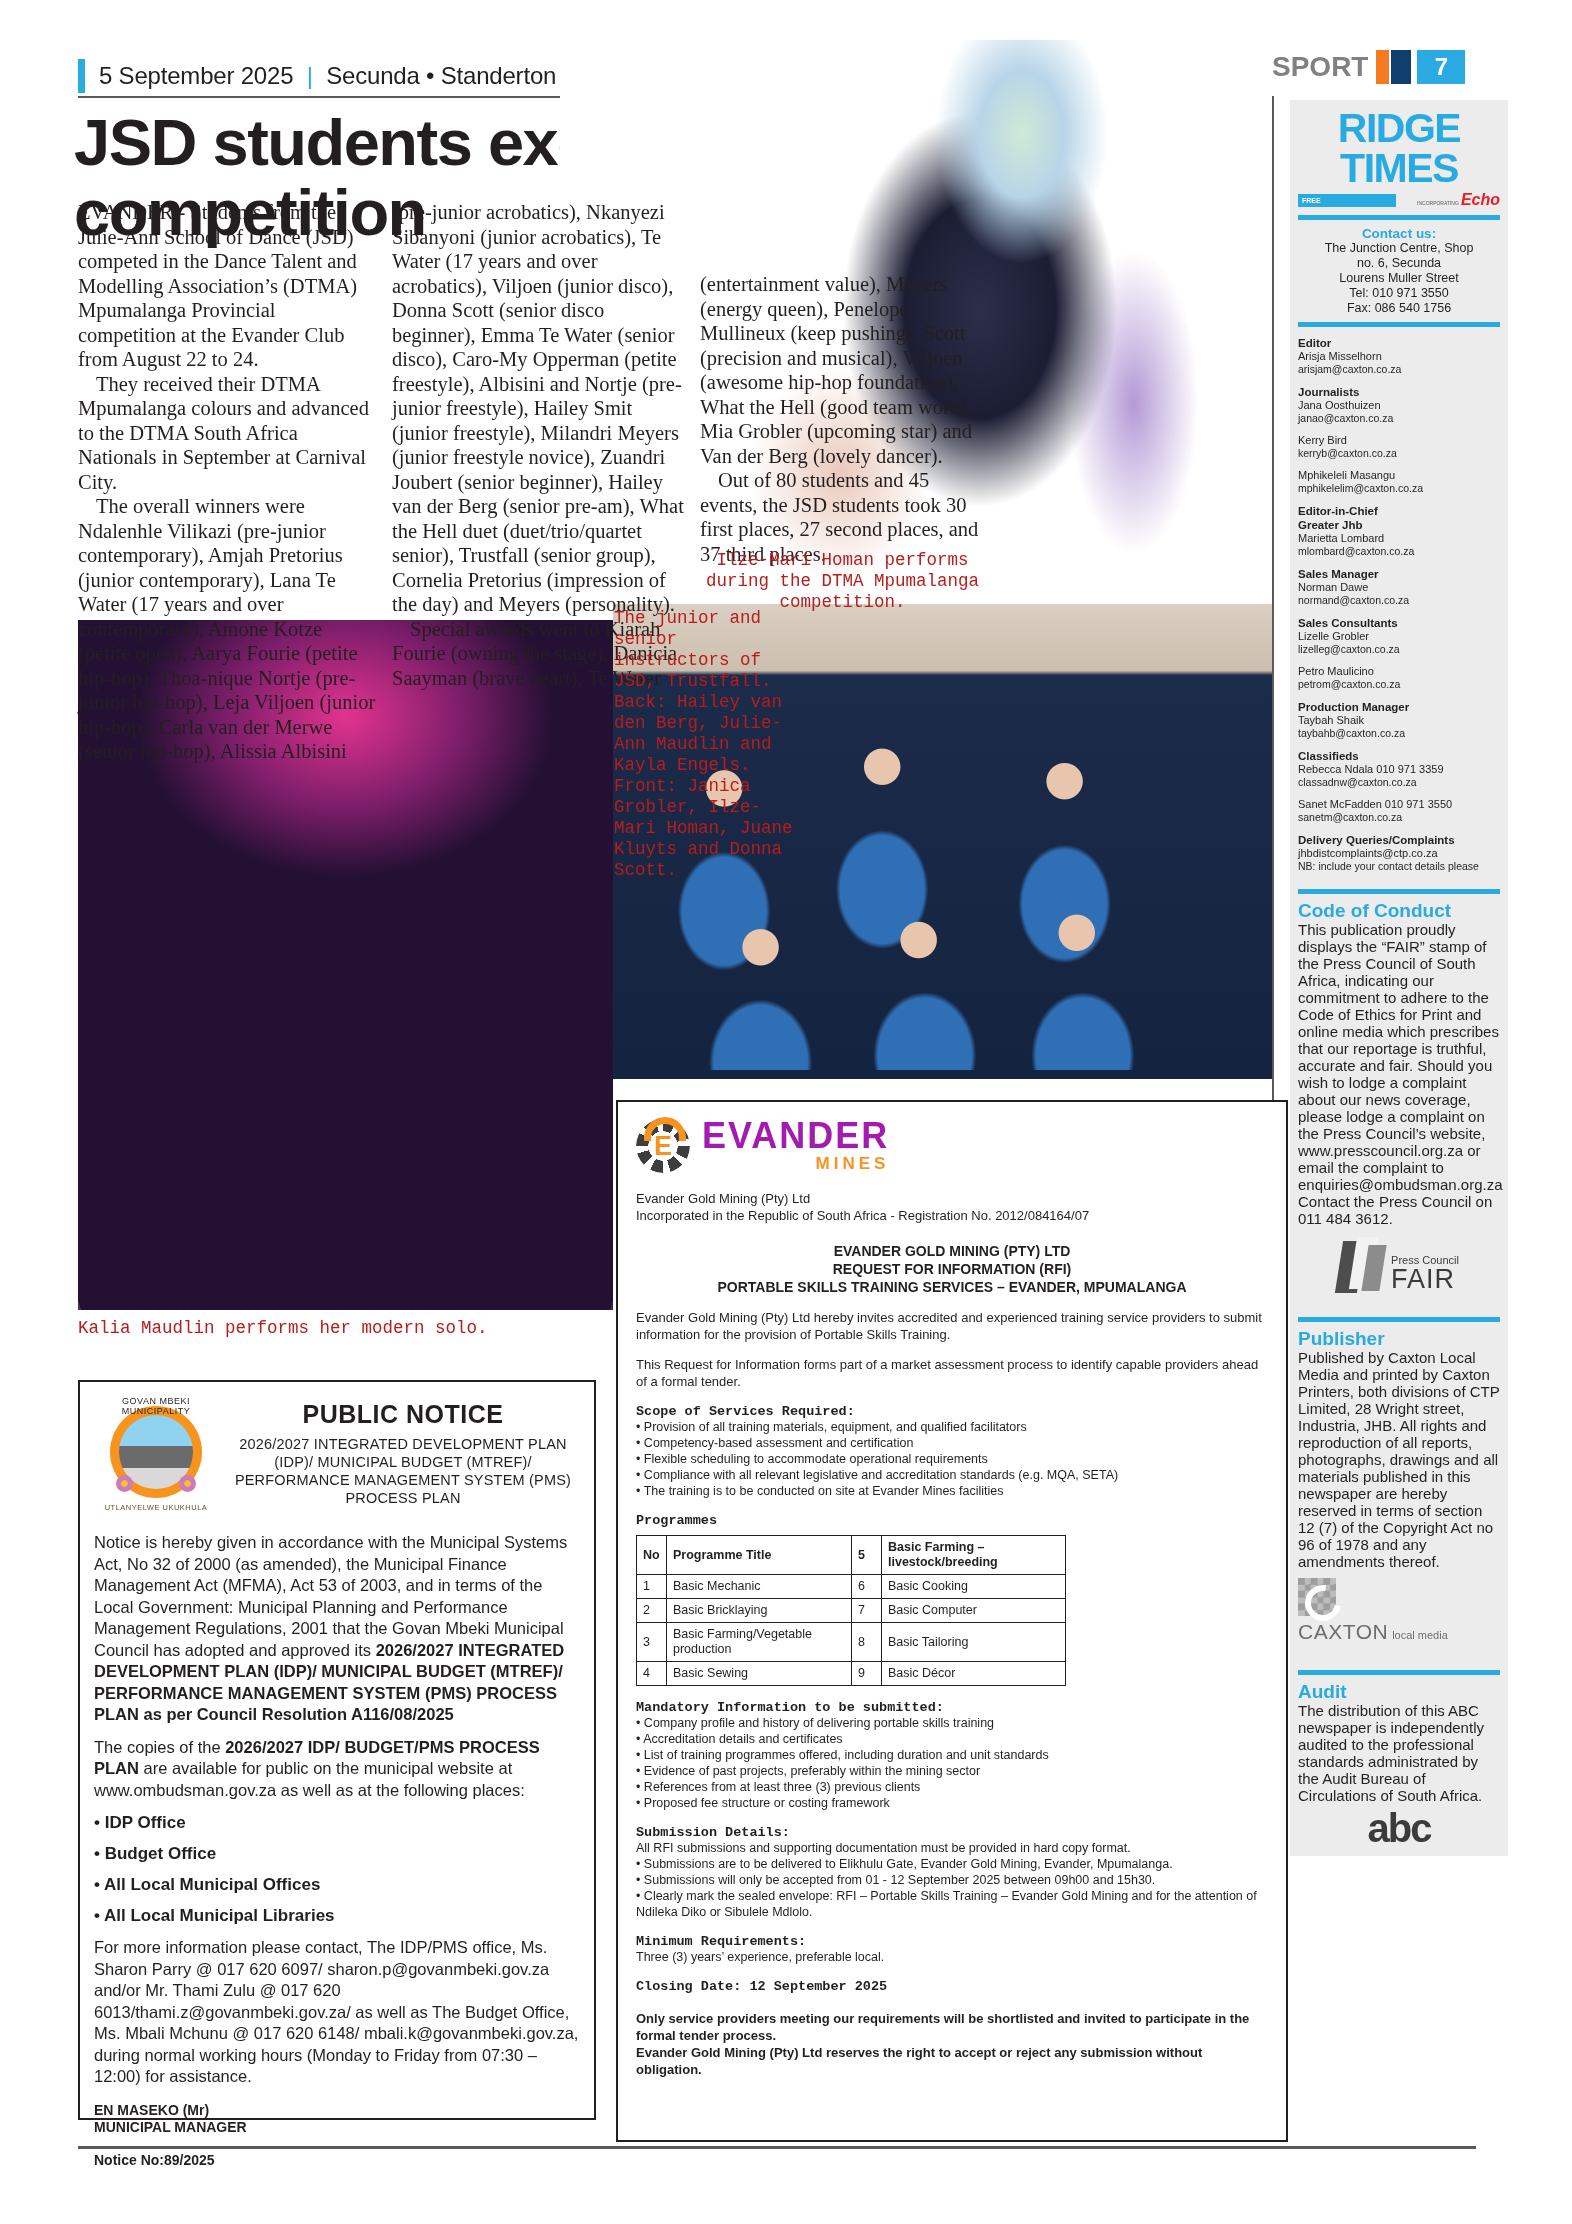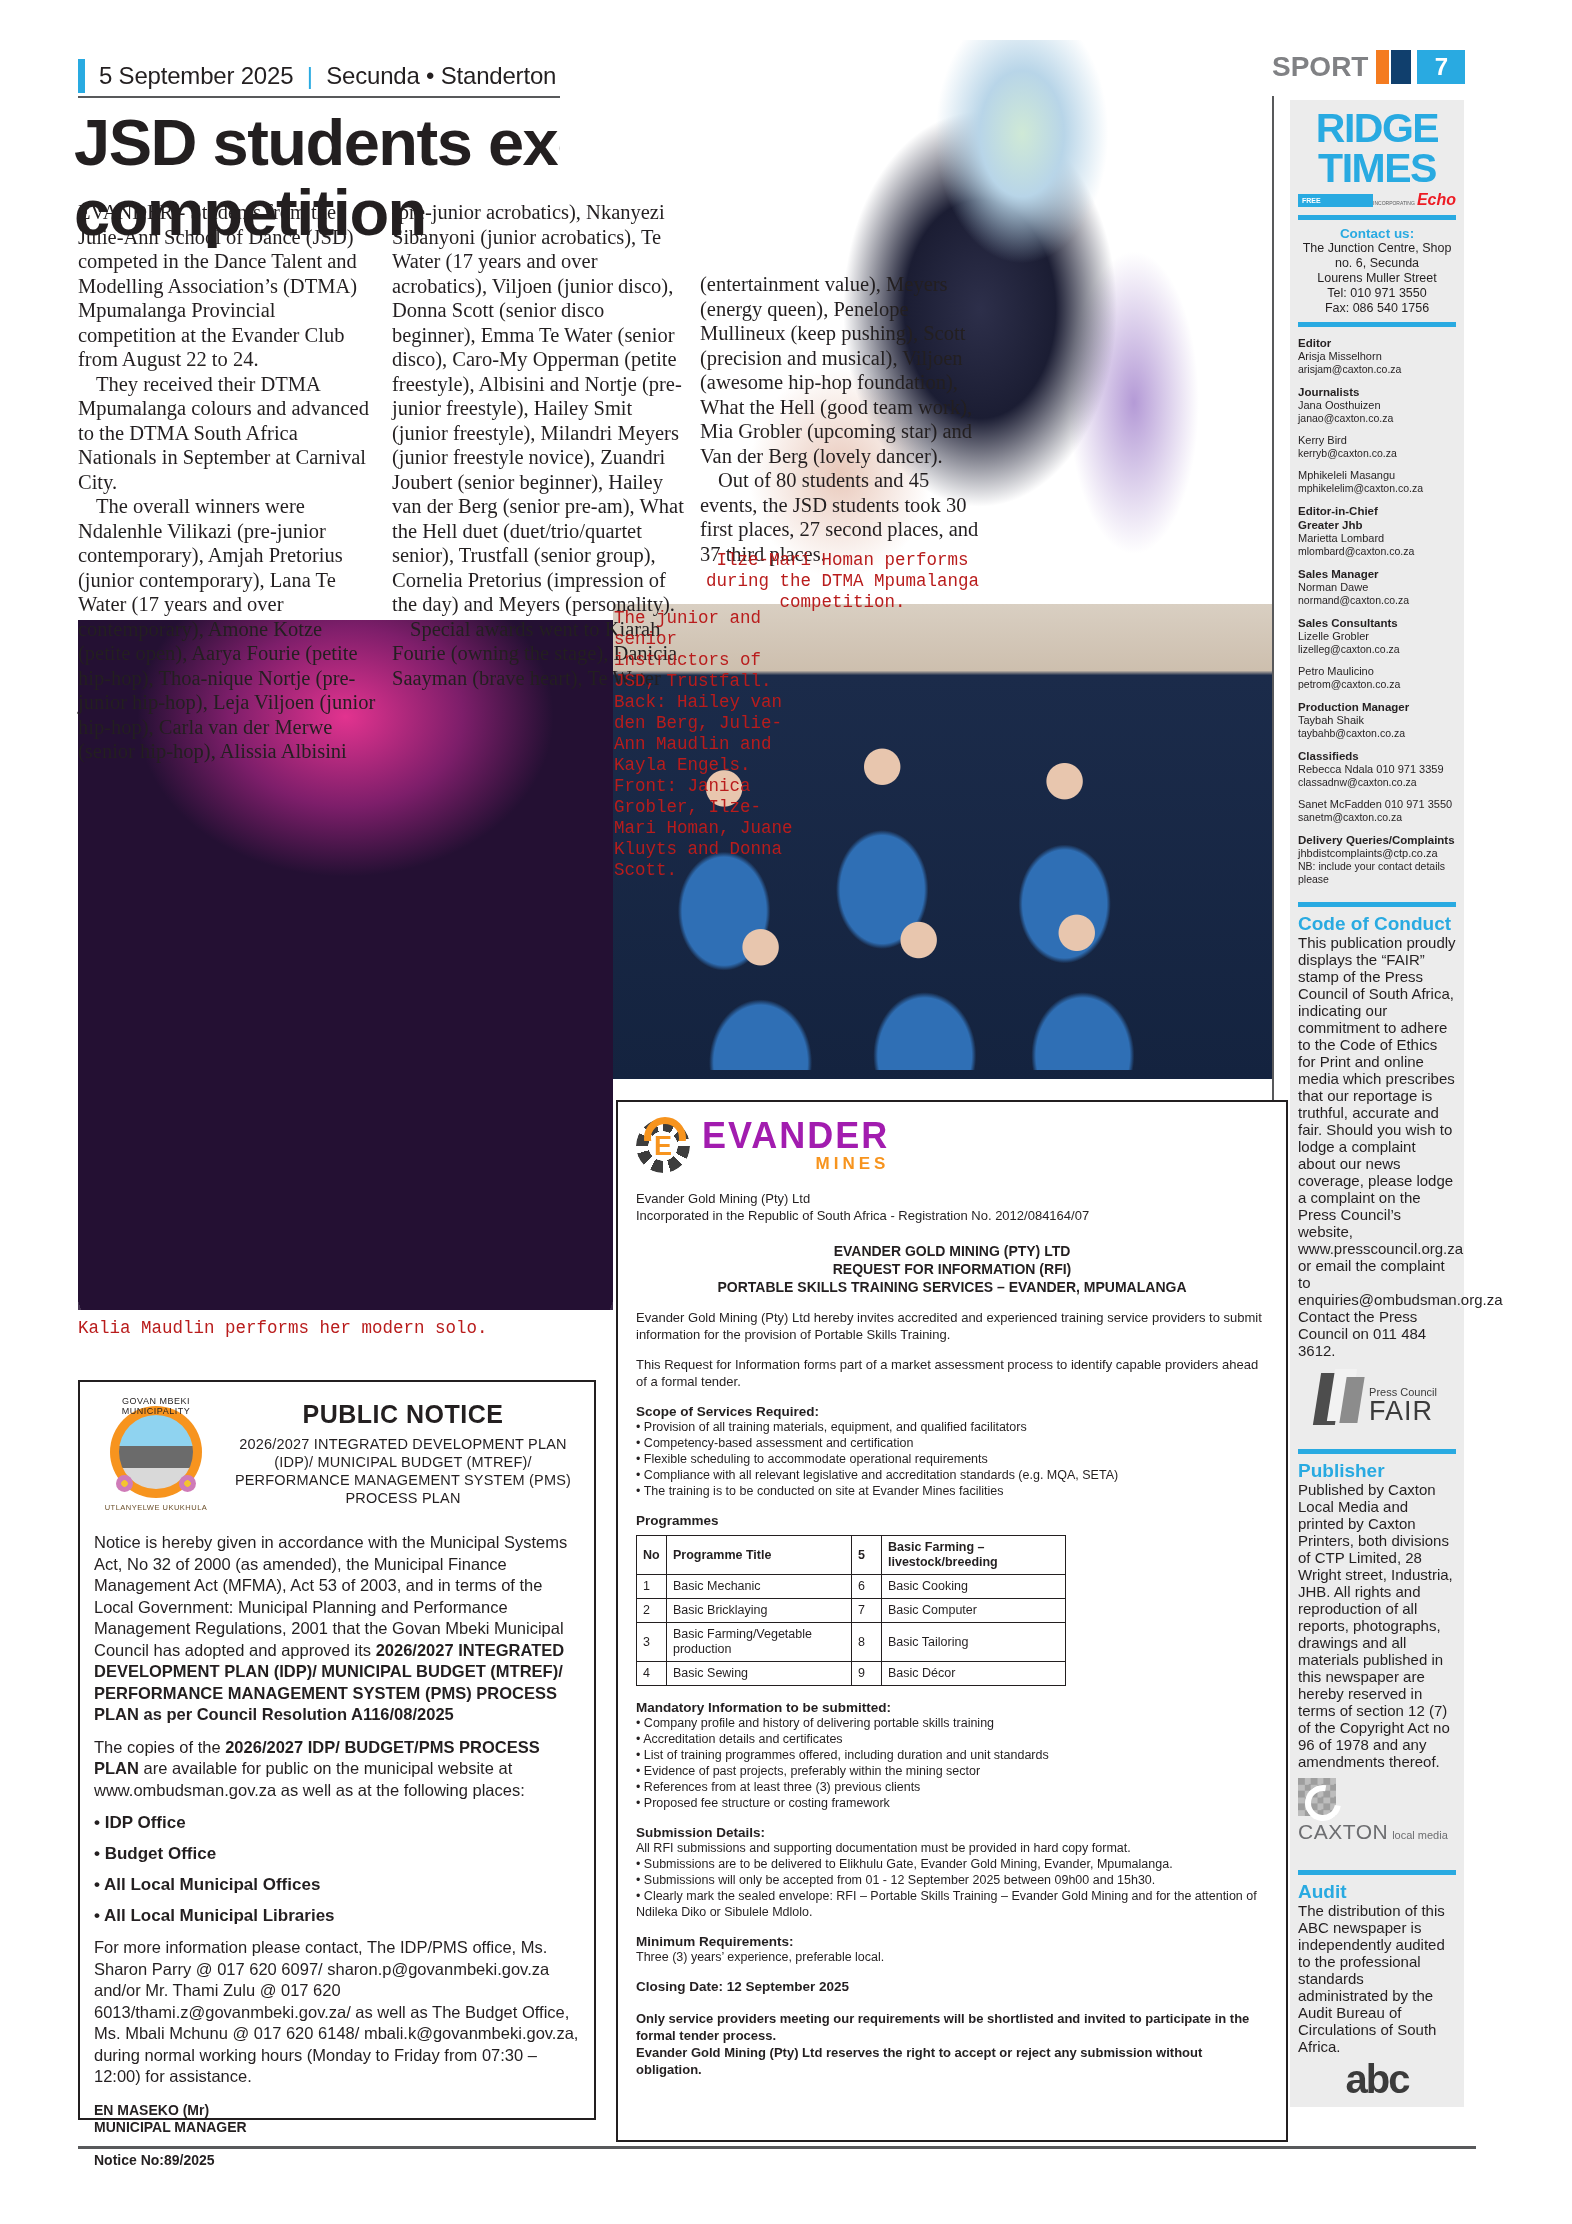--- a/index.html
+++ b/index.html
@@ -128,21 +128,21 @@
   }
   #cap-acro { left: 700px; top: 550px; width: 285px; text-align: center; }
   #cap-solo { left: 78px; top: 1318px; width: 440px; }
   #cap-group{ left: 614px; top: 608px; width: 180px; }
 
   
   .rail-divider {
     position: absolute; left: 1272px; top: 96px; width: 2px; height: 2040px; background: #58595b;
   }
   .rail {
-    position: absolute; left: 1290px; top: 100px; width: 174px; background: #ececec;
+    position: absolute; left: 1290px; top: 100px; width: 218px; background: #ececec;
     padding: 0; 
   }
   .rail-box { background: #ececec; padding: 6px 8px 8px 8px; }
   .rule-blue { height: 5px; background: #29aae1; margin: 6px 0 6px 0; }
 
   
   .mast { background: #ececec; padding: 8px 8px 4px 8px; }
   .mast-title {
     font-family: "Liberation Sans Narrow", "Liberation Sans", sans-serif;
     font-weight: bold; font-size: 41px; line-height: 40px; color: #29aae1;
@@ -264,21 +264,21 @@
   .ev-gear-e {
     position:absolute; left: 18px; top: 13px; width: 20px; height: 28px;
     color:#f7941e; font-weight: bold; font-size: 27px; line-height: 28px;
   }
   .ev-name { font-family:"Liberation Sans", sans-serif; font-weight: bold; font-size: 36px; letter-spacing: 2px; color: #a21caf; line-height: 36px; }
   .ev-mines { font-family:"Liberation Sans", sans-serif; font-weight: bold; font-size: 17px; letter-spacing: 4px; color: #f7941e; text-align: right; line-height: 20px; }
 
   .ev-small { font-size: 13px; line-height: 17px; }
   .ev-center-bold { text-align: center; font-weight: bold; font-size: 14px; line-height: 18px; }
   .ev-para { font-size: 13px; line-height: 17px; margin-top: 13px; }
-  .ev-h { font-weight: bold; font-size: 13.5px; margin-top: 14px; }
+  .ev-h { font-weight: bold; font-size: 13.5px; margin-top: 14px; font-family: Liberation Mono, monospace; }
   .ev-list { list-style: none; font-size: 12.5px; line-height: 16px; }
   .ev-list li::before { content: "\2022  "; }
 
   .ev-table { border-collapse: collapse; margin-top: 7px; width: 430px; }
   .ev-table td { border: 1.5px solid #231f20; font-size: 12.5px; padding: 4px 6px; line-height: 15px;}
   .ev-table td.num { width: 30px; }
   .ev-table td.title { width: 185px; }
   .ev-table tr.head td { font-weight: bold; }
 
   .ev-foot-wrap { display: flex; align-items: flex-end; gap: 20px; margin-top: 16px;}

